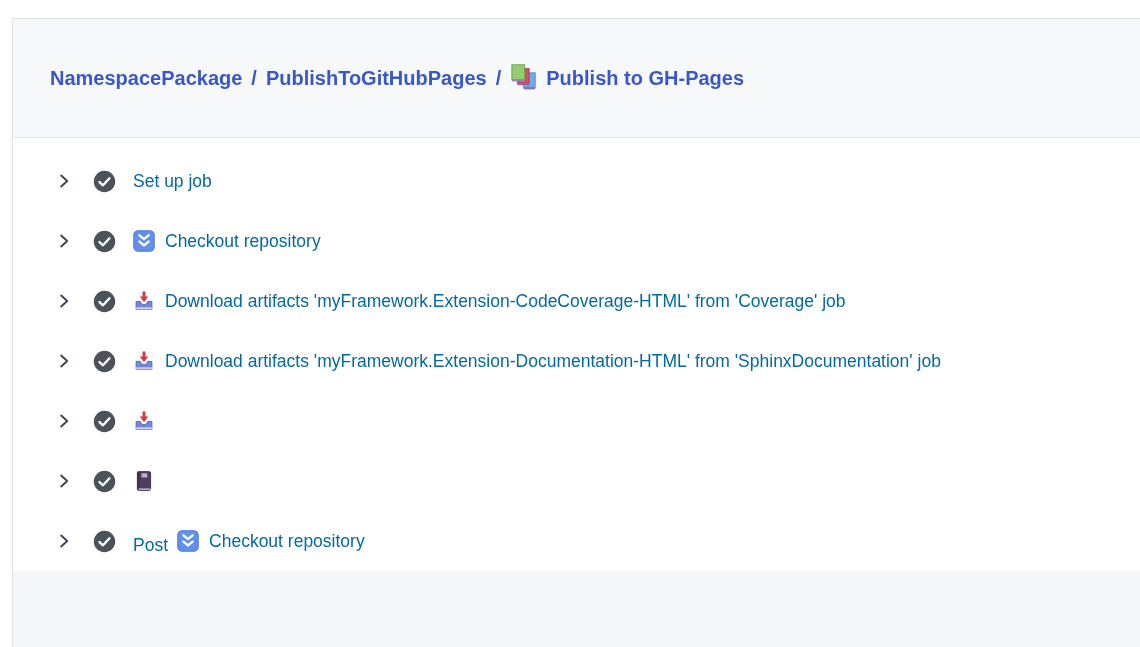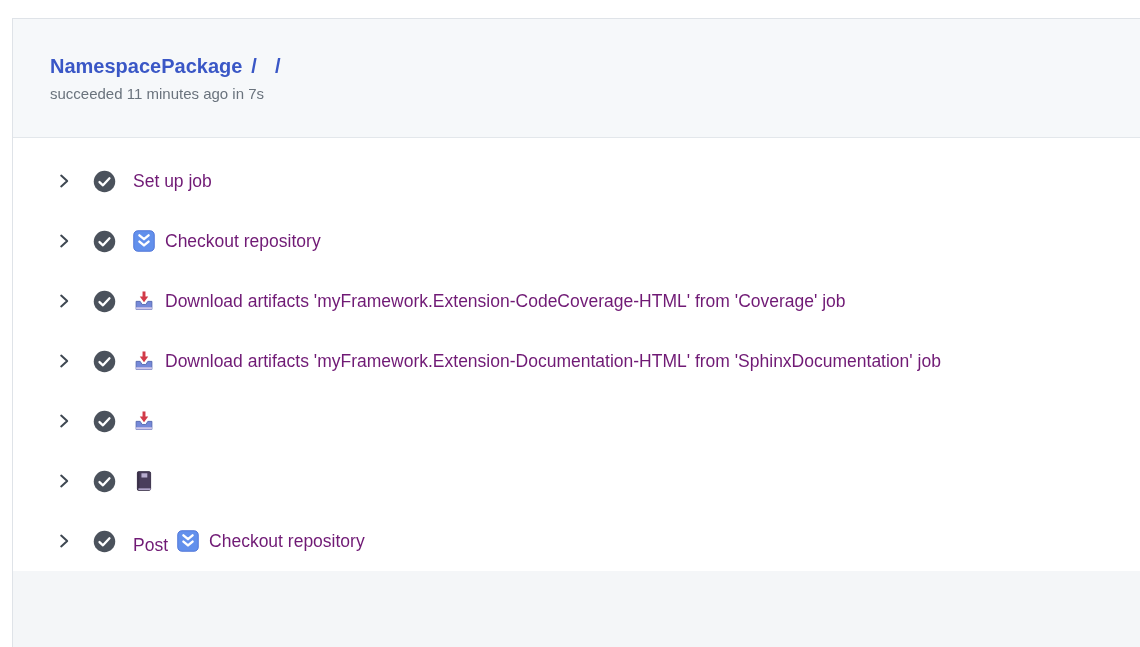--- a/index.html
+++ b/index.html
@@ -95,39 +95,52 @@
     height: 22px;
     flex: 0 0 22px;
     margin-right: 10px;
   }
   .step-prefix {
     margin-right: 9px;
     margin-top: 9px;
   }
   .step-prefix, .step-label {
     font-size: 17.5px;
-    color: #701a75;
+    color: #0369a1;
   }
   .panel-footer {
     flex: 1 1 auto;
     background: #f4f6f8;
   }
 </style>
 </head>
 <body>
 
 <div class="job-panel">
 
   <div class="job-header">
     <div class="breadcrumb">
       <a>NamespacePackage</a>
       <span class="crumb-sep">/</span>
+      <a>PublishToGitHubPages</a>
       <span class="crumb-sep">/</span>
+      <a class="crumb-current">
+        <span class="crumb-icon">
+            <svg viewBox="0 0 30 30">
+              <rect x="14.5" y="9.5" width="12.5" height="15.5" fill="#74a9ee" stroke="#5584d8" stroke-width="1"></rect>
+              <rect x="14.5" y="25" width="12.5" height="2.2" fill="#8673ae"></rect>
+              <rect x="8" y="5" width="12.5" height="15.5" fill="#d05266" stroke="#b03c52" stroke-width="1"></rect>
+              <rect x="8" y="20.5" width="12.5" height="2.2" fill="#93629c"></rect>
+              <rect x="2" y="0.8" width="13.5" height="15.7" fill="#93cd70" stroke="#68ab48" stroke-width="1"></rect>
+              <rect x="2" y="16.5" width="13.5" height="2.2" fill="#9d84bf"></rect>
+            </svg>
+          </span>
+        <span>Publish to GH-Pages</span>
+      </a>
     </div>
-    <div class="status-line">succeeded 11 minutes ago in 7s</div>
   </div>
 
   <div class="steps-list">
       <div class="step-row">
     <span class="step-chevron">
           <svg viewBox="0 0 14 14">
             <path d="M4.2 1.6 L10.2 7 L4.2 12.4" fill="none" stroke="#3e4751" stroke-width="2" stroke-linecap="round" stroke-linejoin="round"></path>
           </svg>
         </span>
     <span class="step-check">

